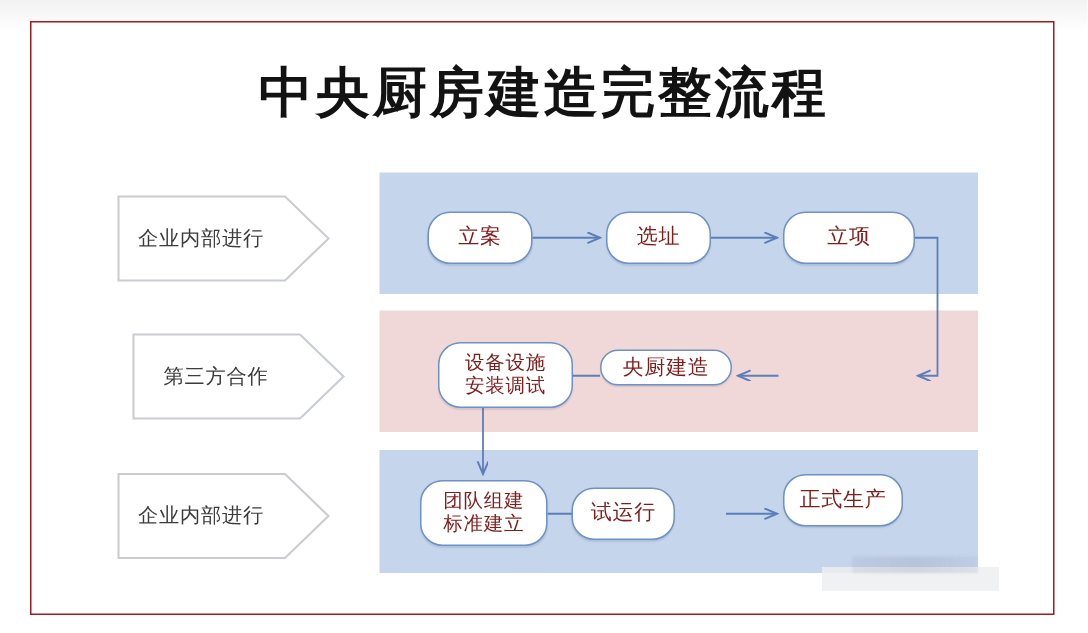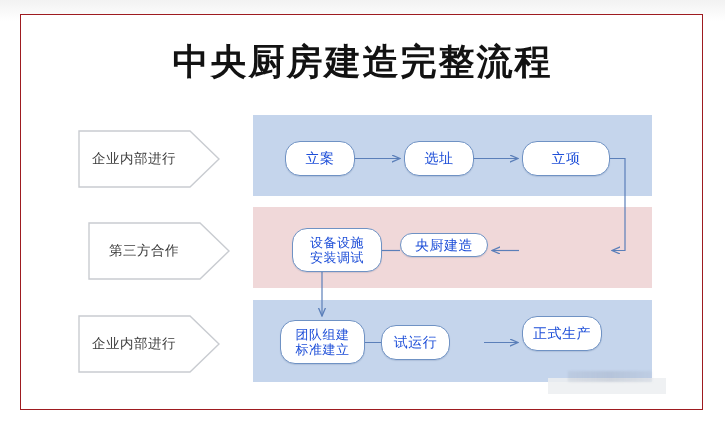--- a/index.html
+++ b/index.html
@@ -61,21 +61,21 @@
   .node{
     position:absolute;
     background:#ffffff;
     border:1.3px solid #6f92c4;
     border-radius:15px;
     box-sizing:border-box;
     display:flex;
     align-items:center;
     justify-content:center;
     text-align:center;
-    color:#1d4ed8;
+    color:#7f1d1d;
     font-size:14px;
     line-height:15px;
     letter-spacing:0.5px;
     font-family:"DejaVu Serif","Liberation Serif",serif;
     box-shadow:0 1px 1px rgba(80,100,140,.18);
   }
   .node .t{display:block;white-space:pre-line;}
   .node.two{font-size:13px;line-height:15px;}
 
   

